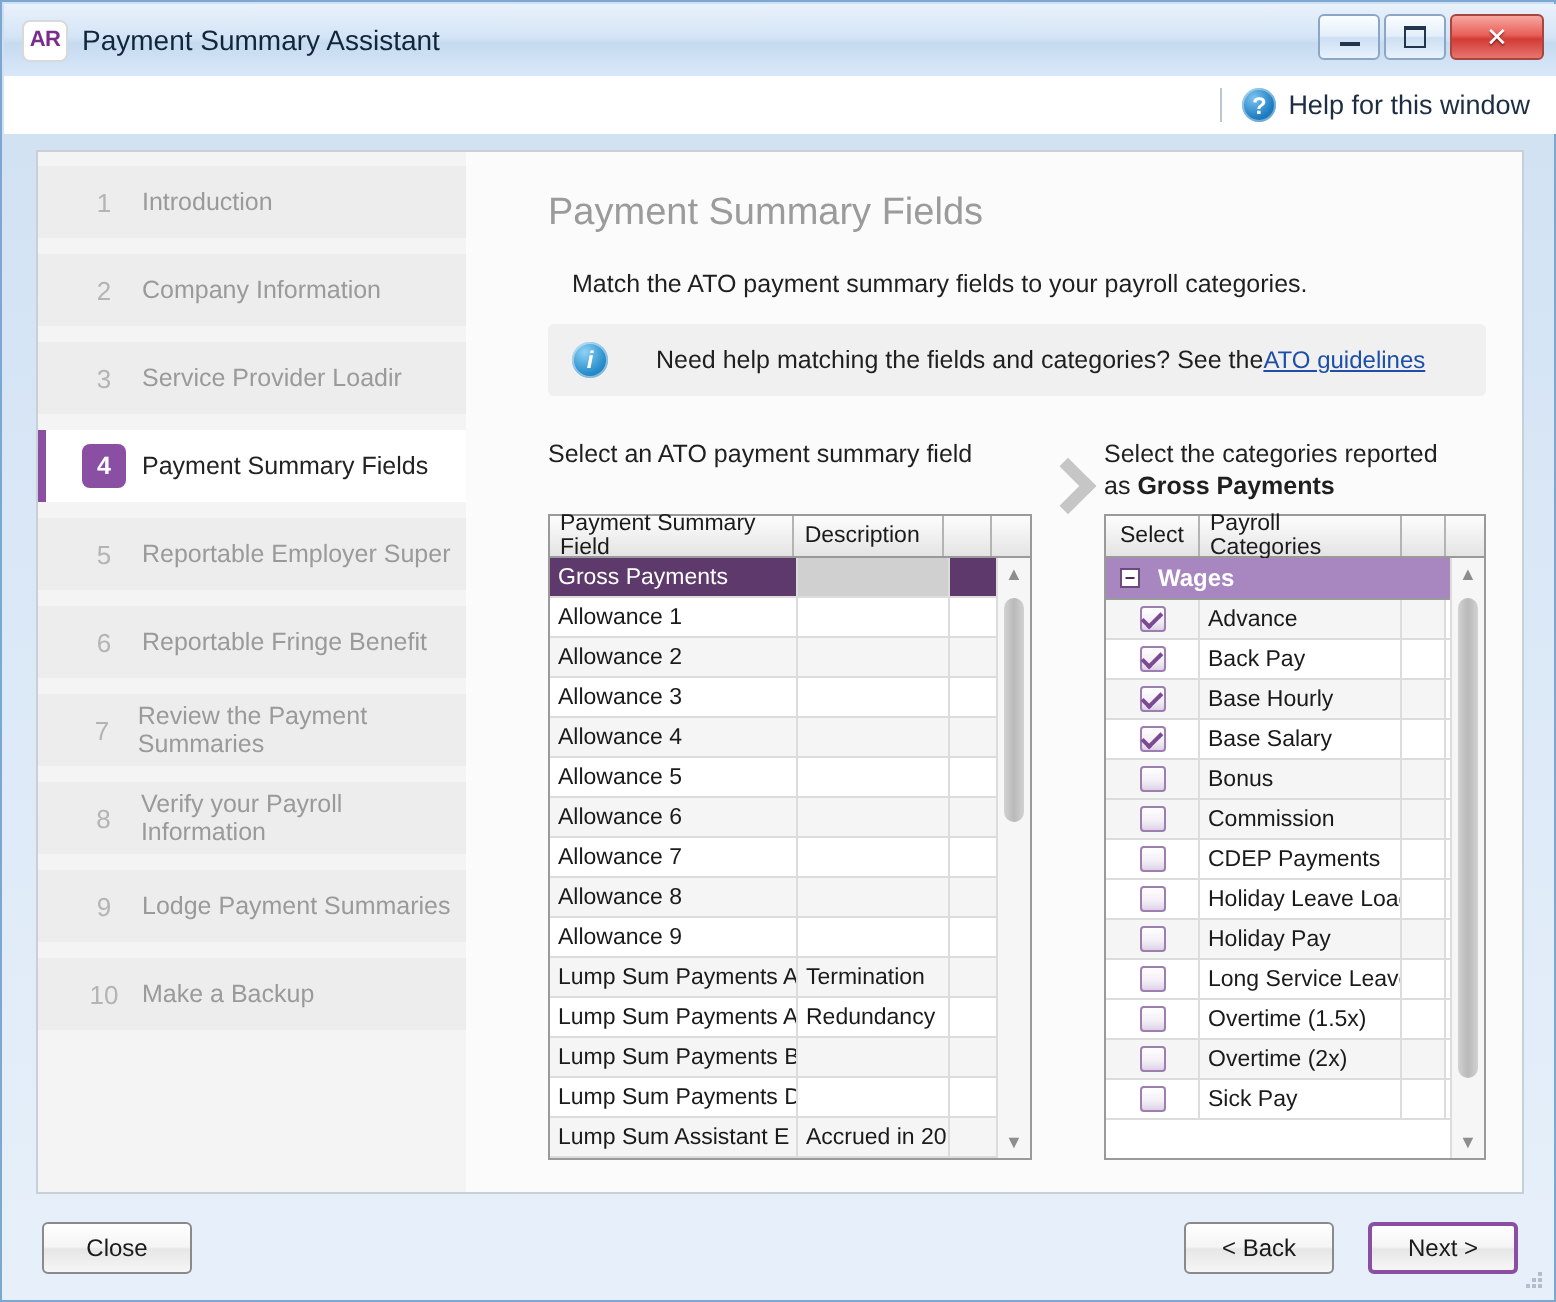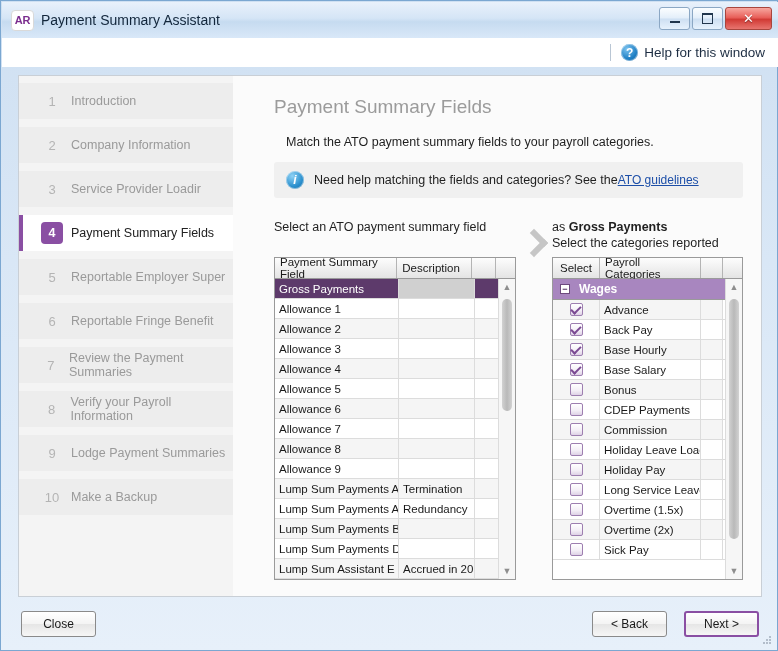--- a/index.html
+++ b/index.html
@@ -92,21 +92,21 @@
     background:#f0f0f0;border-radius:3px;height:36px;
     display:flex;align-items:center;padding:0 12px;margin-bottom:21px;
   }
   .notice .i-icon{
     width:18px;height:18px;border-radius:50%;flex:none;
     background:radial-gradient(circle at 35% 28%,#8fd2f5 0%,#2a8fcd 60%,#1a6ca3 100%);
     color:#fff;font-size:12px;font-style:italic;font-weight:bold;
     display:flex;align-items:center;justify-content:center;
     box-shadow:inset 0 0 0 1px rgba(255,255,255,.45);
   }
-  .notice .n-text{margin-left:10px;font-size:12.5px;color:#1f1f1f;}
+  .notice .n-text{margin-left:24px;font-size:12.5px;color:#1f1f1f;}
   .notice .n-link{color:#1d4fa8;text-decoration:underline;}
   
   .cols{display:flex;}
   .col-left{width:242px;}
   .col-arrow{width:42px;display:flex;justify-content:center;padding-top:4px;}
   .chev{
     width:14px;height:14px;border-right:6px solid #c6c6c6;border-top:6px solid #c6c6c6;
     transform:rotate(45deg);margin-top:10px;
   }
   .col-right{width:200px;}
@@ -373,22 +373,22 @@
             </div>
           </div>
         </div>
 
         <div class="col-arrow">
           <div class="chev"></div>
         </div>
 
         <div class="col-right">
           <div class="col-cap">
+            <div>Select the categories reported</div>
             <div><span>as </span><b>Gross Payments</b></div>
-            <div>Select the categories reported</div>
           </div>
           <div class="grid rg">
             <div class="grid-head">
               <div class="gh gh1">Select</div>
               <div class="gh gh2">Payroll Categories</div>
               <div class="gh gh3"></div>
               <div class="gh gh4"></div>
             </div>
             <div class="grid-body" id="cats-body" style="height:300px;">
               <div class="grouprow">
@@ -423,32 +423,32 @@
                   <div class="c c2">Base Salary</div>
                   <div class="c c3"></div>
                 </div>
                 <div class="row alt">
                   <div class="c c1">
                     <span class="cbx"></span>
                   </div>
                   <div class="c c2">Bonus</div>
                   <div class="c c3"></div>
                 </div>
+                <div class="row alt">
+                  <div class="c c1">
+                    <span class="cbx"></span>
+                  </div>
+                  <div class="c c2">Commission</div>
+                  <div class="c c3"></div>
+                </div>
                 <div class="row">
                   <div class="c c1">
                     <span class="cbx"></span>
                   </div>
                   <div class="c c2">CDEP Payments</div>
-                  <div class="c c3"></div>
-                </div>
-                <div class="row alt">
-                  <div class="c c1">
-                    <span class="cbx"></span>
-                  </div>
-                  <div class="c c2">Commission</div>
                   <div class="c c3"></div>
                 </div>
                 <div class="row">
                   <div class="c c1">
                     <span class="cbx"></span>
                   </div>
                   <div class="c c2">Holiday Leave Loadir</div>
                   <div class="c c3"></div>
                 </div>
                 <div class="row alt">

